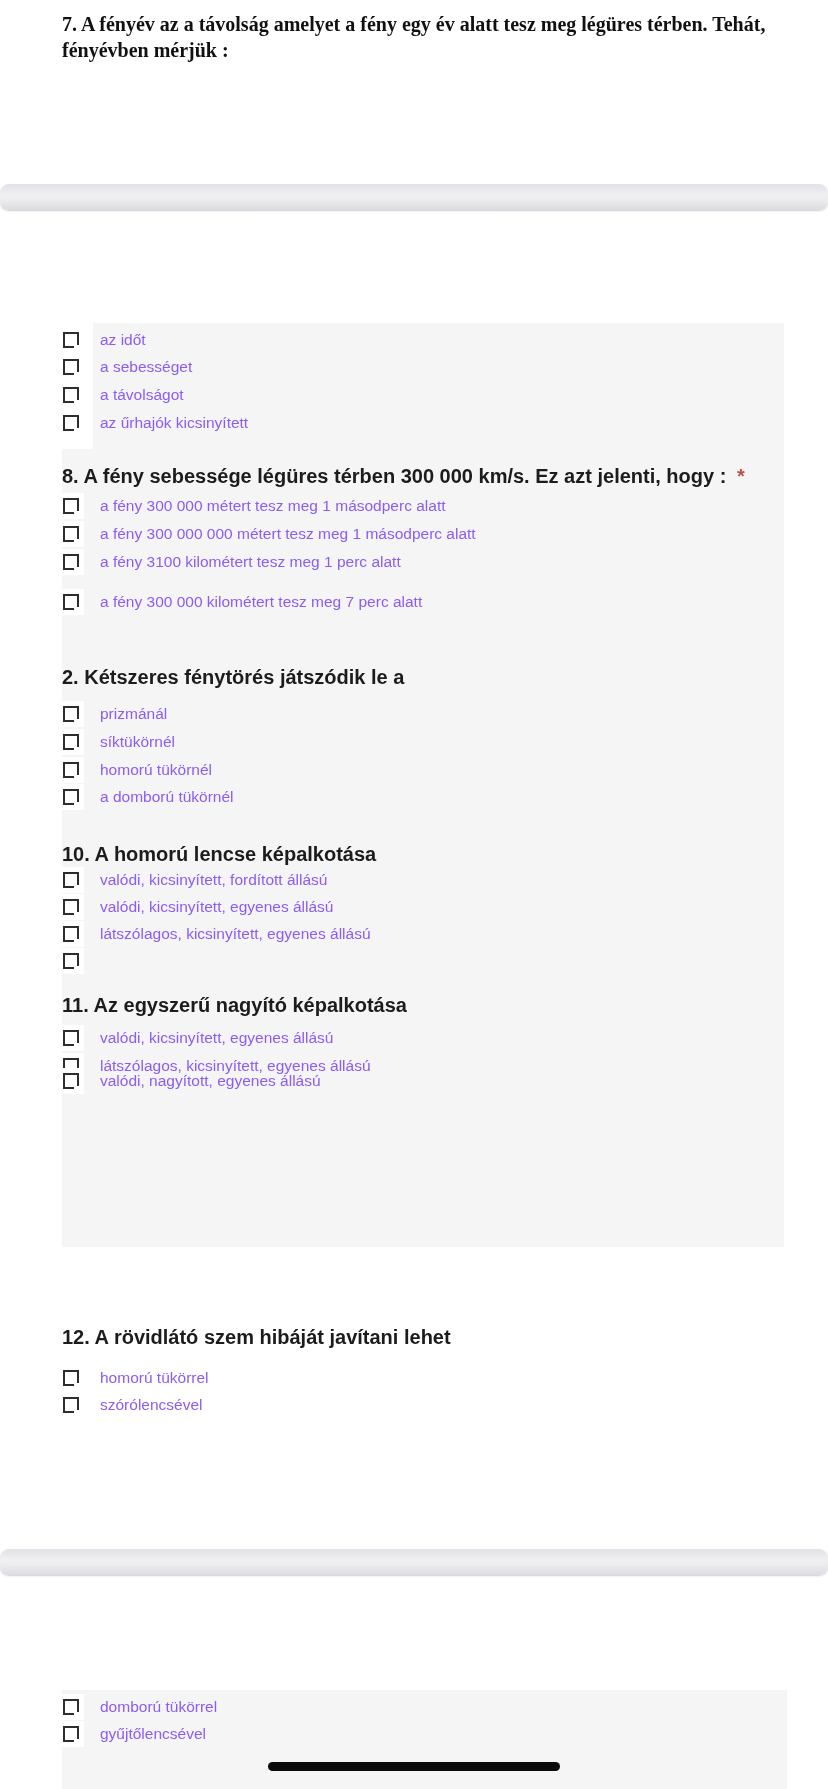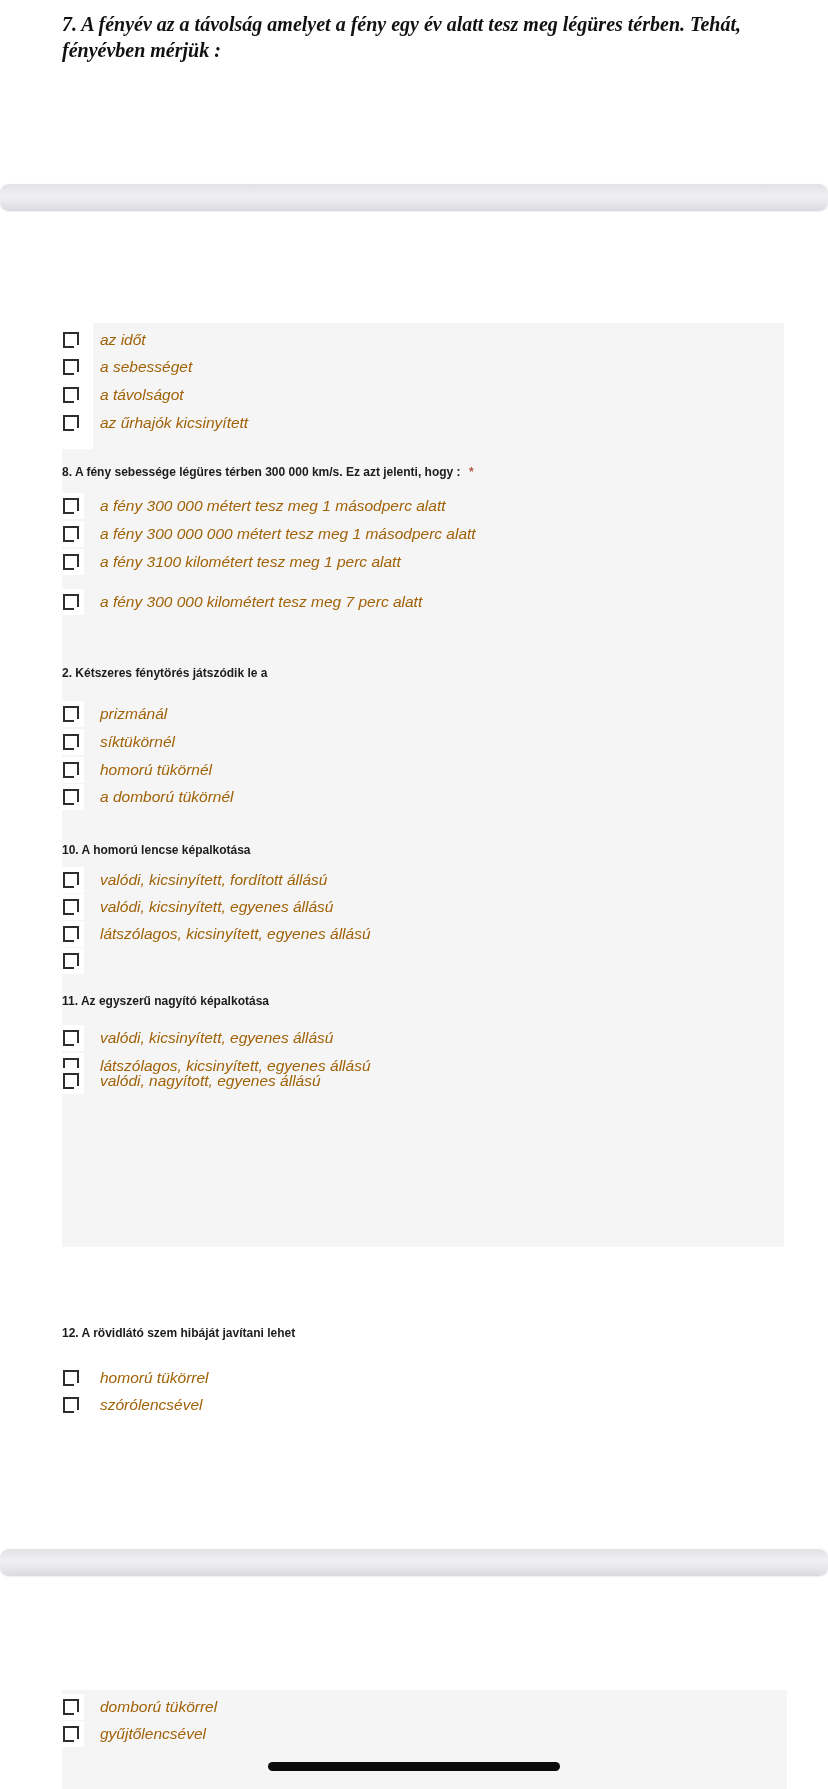--- a/index.html
+++ b/index.html
@@ -5,21 +5,21 @@
   html,body { margin:0; padding:0; background:#ffffff; }
   .screen {
     position:relative; width:828px; height:1789px; background:#ffffff;
     overflow:hidden; font-family:"Liberation Sans", sans-serif; color:#222;
   }
 
   
   .doc-title {
     position:absolute; left:62px; top:11px; width:766px;
     font-family:"Liberation Serif", serif; font-weight:700;
-    font-size:20px; line-height:26px; color:#111;font-style:italic;
+    font-size:20px; line-height:26px; color:#111;
   }
   .doc-title span { display:block; white-space:nowrap; }
 
   
   .band {
     position:absolute; left:0; width:828px; height:26px; border-radius:9px;
     background:linear-gradient(180deg,#e1e1e6 0%,#f0f0f3 42%,#ececef 62%,#dbdbe1 100%);
     box-shadow:0 1px 2px rgba(110,110,125,.35);
   }
   #band-a { top:184px; }
@@ -27,36 +27,36 @@
 
   
   .panel { position:absolute; background:#f5f5f6; }
   #panel-q7     { left:93px; top:323px;  width:691px; height:126px; }
   #panel-main   { left:62px; top:449px;  width:722px; height:798px; }
   #panel-bottom { left:62px; top:1690px; width:725px; height:99px;  }
 
   
   .q-title {
     position:absolute; left:62px; height:20px;
-    font-weight:700; font-size:12px; color:#1c1c1c; white-space:nowrap;
+    font-weight:700; font-size:20px; color:#1c1c1c; white-space:nowrap;
   }
   .req { color:#b5544a; font-weight:700; margin-left:5px; }
 
   
   .opt { position:absolute; left:63px; height:26px; display:flex; align-items:center; }
   .cbx {
     position:relative; flex:none; width:12px; height:12px;
     border:2px solid #2d2d2d; background:#fff;
     box-shadow:0 0 0 5px #ffffff;
   }
   .cbx::after {  
     content:""; position:absolute; right:-2px; bottom:-2px;
     width:5px; height:3px; background:#ffffff;
   }
-  .opt-label { margin-left:21px; font-size:15.5px; color:#a16207; white-space:nowrap;font-style:italic; }
+  .opt-label { margin-left:21px; font-size:15.5px; color:#8b5cf6; white-space:nowrap; }
 
   
   .home-indicator {
     position:absolute; left:268px; top:1762px; width:292px; height:9px;
     border-radius:5px; background:#0a0a0a;
   }
 </style>
 </head>
 <body>
 

